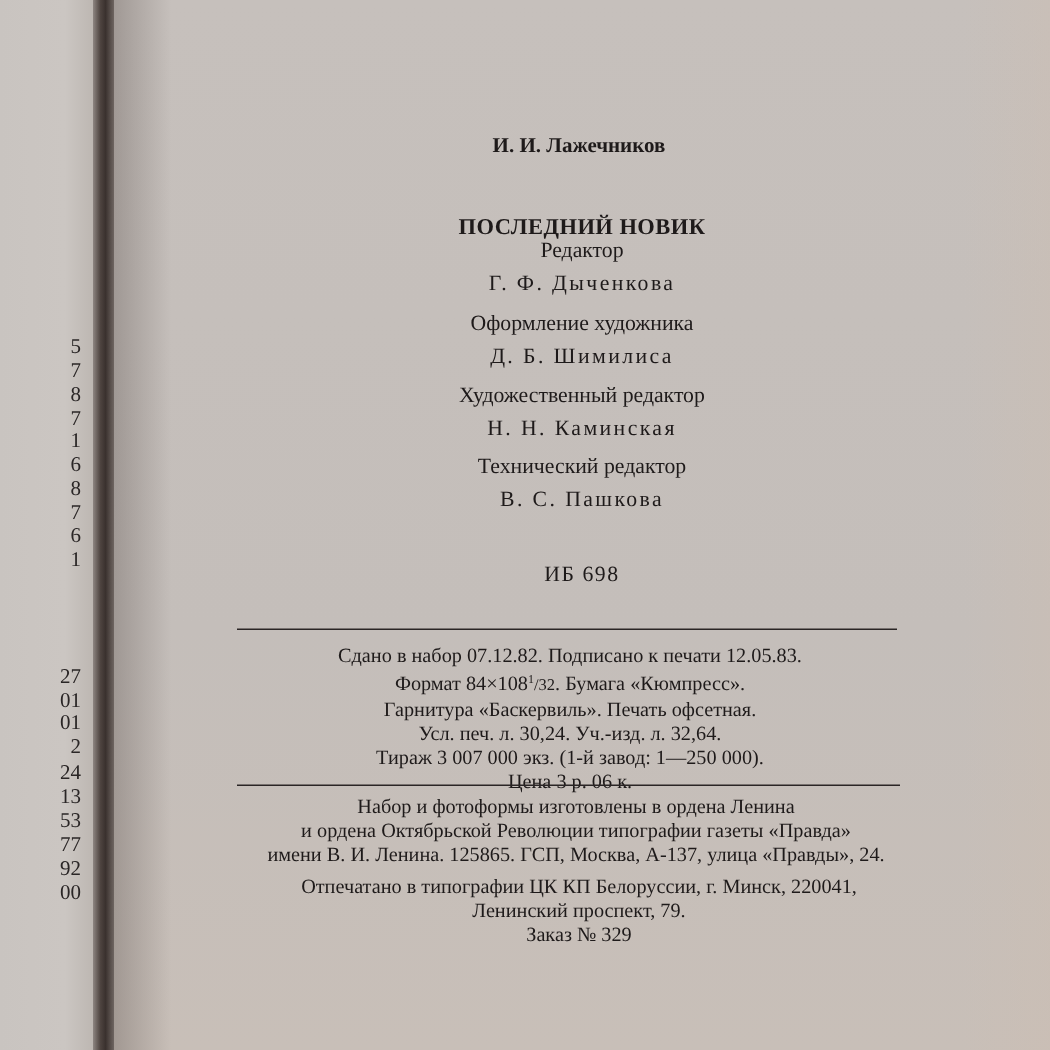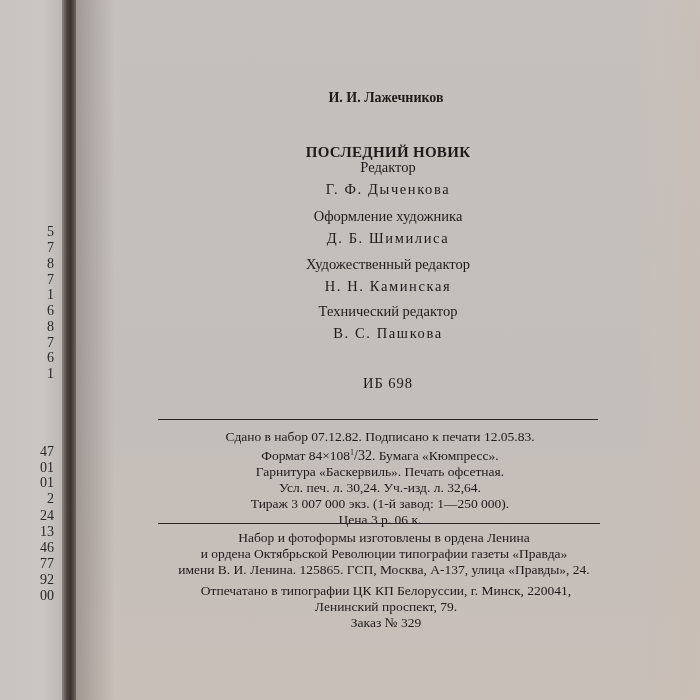--- a/index.html
+++ b/index.html
@@ -110,45 +110,45 @@
       font-family: "Liberation Serif", serif;
       font-size: 13.5px;
       line-height: 16px;
       color: #1e1a1a;
     }
     sup.frac {
       font-size: 8px;
       vertical-align: 5px;
     }
     .fracden {
-      font-size: 14px;
+      font-size: 11px;
     }
   </style>
 </head>
 <body>
 
 <div class="left-page">
   <div class="left-numbers">
     <span class="num" style="top:225px">5</span>
     <span class="num" style="top:241px">7</span>
     <span class="num" style="top:257px">8</span>
     <span class="num" style="top:273px">7</span>
     <span class="num" style="top:288px">1</span>
     <span class="num" style="top:304px">6</span>
     <span class="num" style="top:320px">8</span>
     <span class="num" style="top:336px">7</span>
     <span class="num" style="top:351px">6</span>
     <span class="num" style="top:367px">1</span>
-    <span class="num" style="top:445px">47</span>
+    <span class="num" style="top:445px">27</span>
     <span class="num" style="top:461px">01</span>
     <span class="num" style="top:476px">01</span>
     <span class="num" style="top:492px">2</span>
     <span class="num" style="top:509px">24</span>
     <span class="num" style="top:525px">13</span>
-    <span class="num" style="top:541px">46</span>
+    <span class="num" style="top:541px">53</span>
     <span class="num" style="top:557px">77</span>
     <span class="num" style="top:573px">92</span>
     <span class="num" style="top:589px">00</span>
   </div>
 </div>
 
 <div class="spine"></div>
 
 <div class="page">
 

